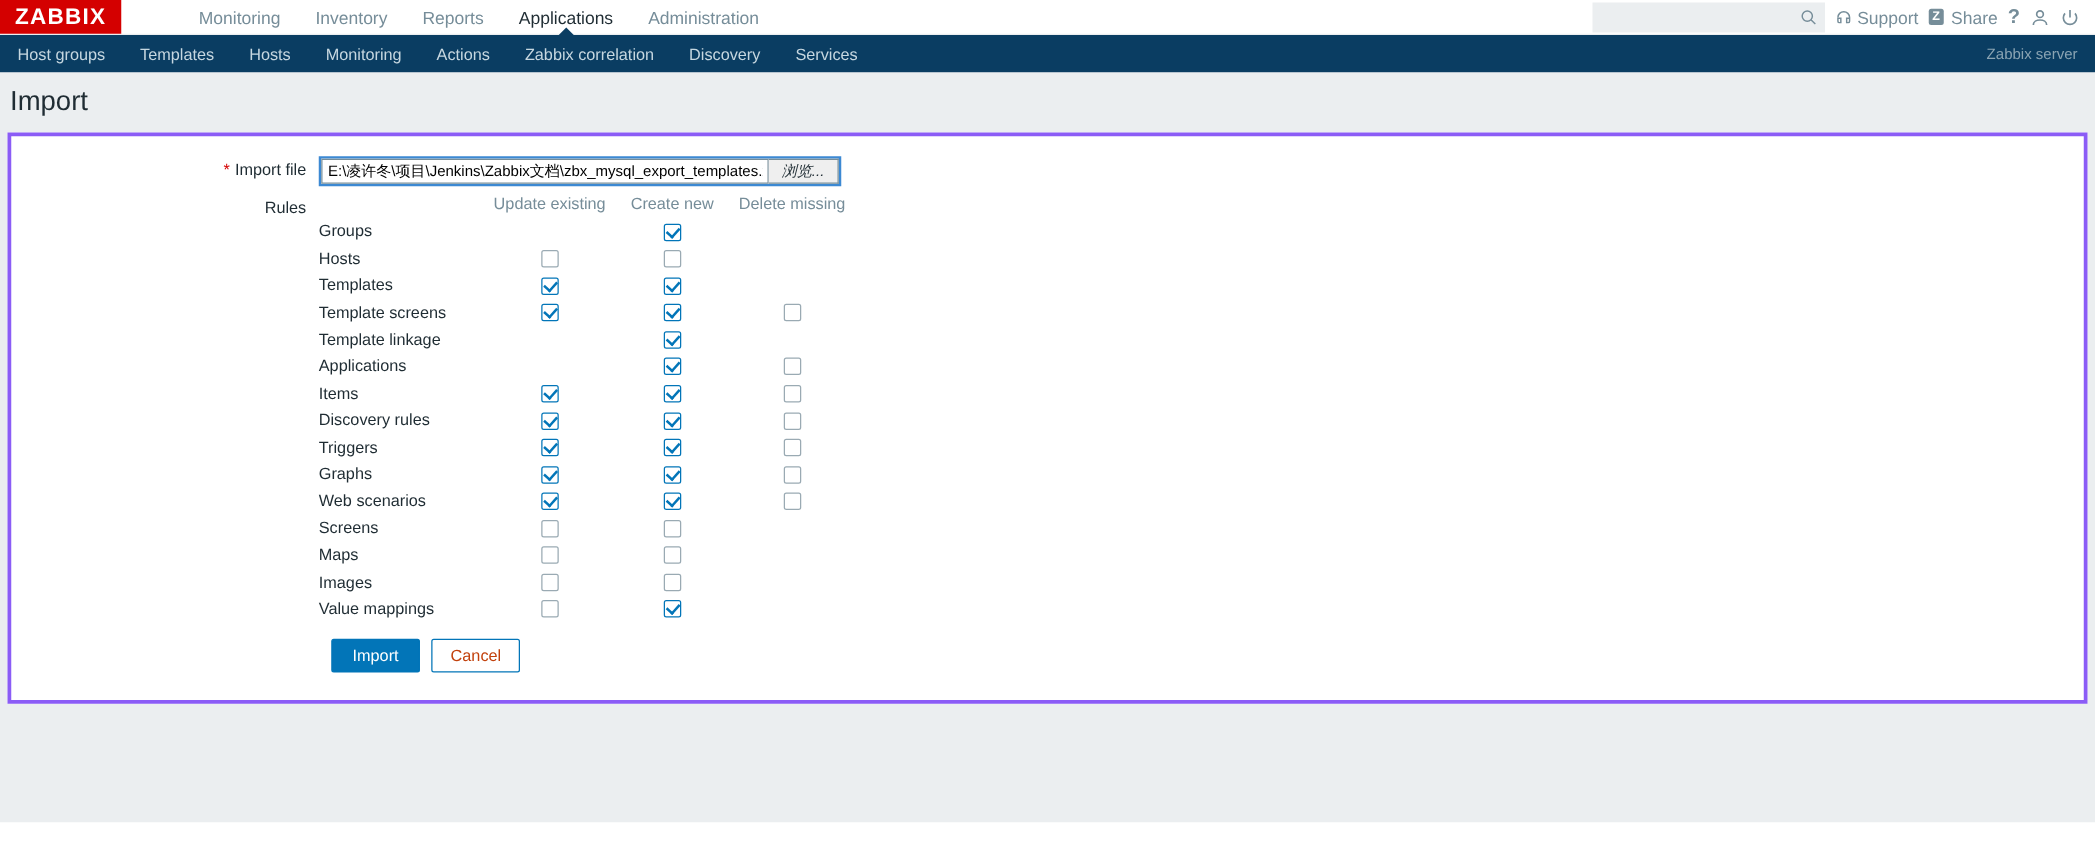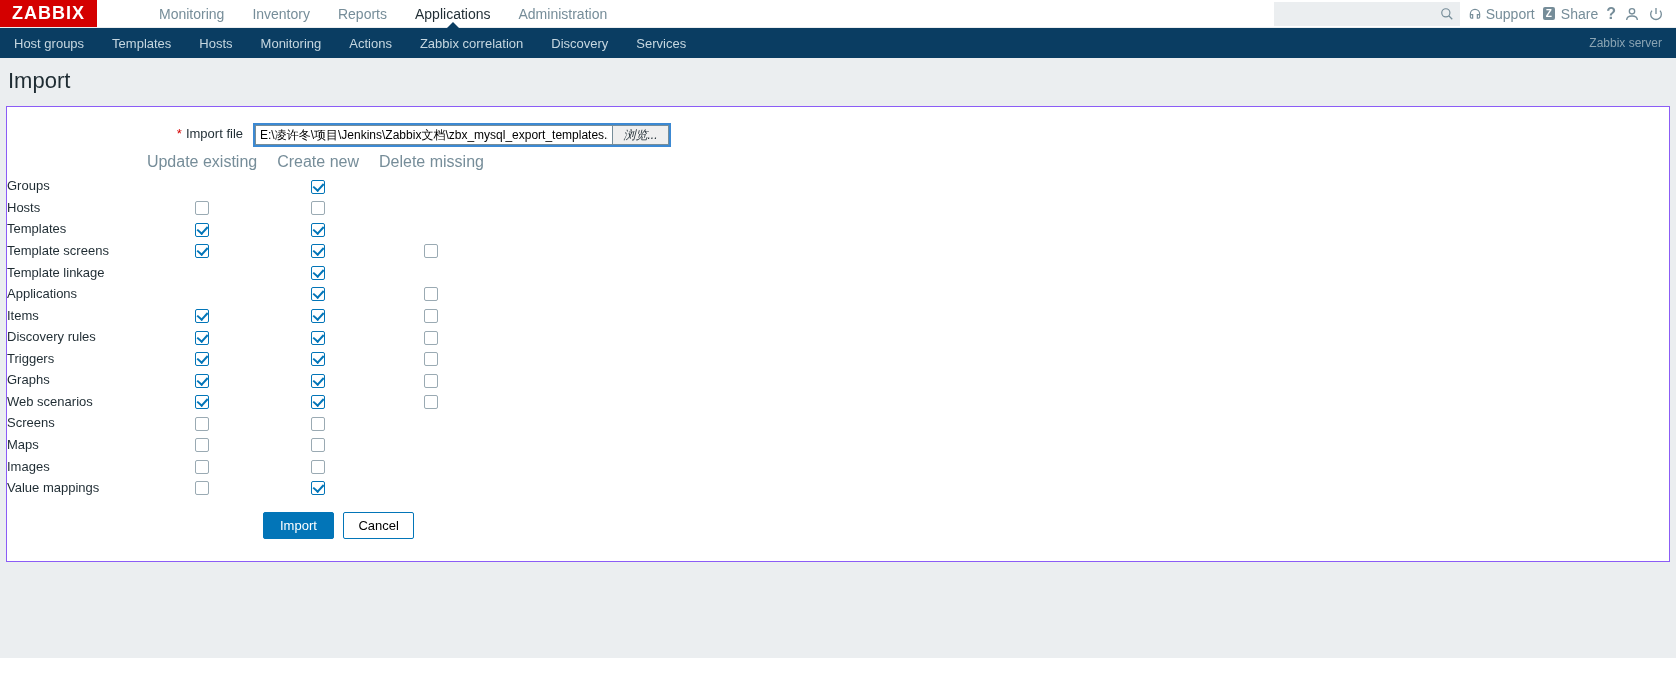--- a/index.html
+++ b/index.html
@@ -115,21 +115,21 @@
   }
   .page-title {
     font-size: 22px;
     color: #1f2c33;
     padding: 10px 8px 12px;
   }
   .form-panel {
     background: #fff;
     margin: 0 6px;
     padding: 16px 0 22px;
-    border: 1px solid #8b5cf6;
+    border: 3px solid #8b5cf6;
   }
   .form-row {
     display: flex;
     align-items: flex-start;
     margin-bottom: 6px;
   }
   .form-label {
     width: 246px;
     text-align: right;
     padding-right: 10px;
@@ -162,21 +162,21 @@
     align-items: center;
     justify-content: center;
     font-style: italic;
   }
   .rules-table {
     border-collapse: collapse;
   }
   .rules-table th {
     font-weight: normal;
     color: #768d99;
-    font-size: 16px;
+    font-size: 13px;
     padding: 0 10px 4px;
     text-align: center;
   }
   .rules-table td.rule-name {
     color: #1f2c33;
     font-size: 13px;
     padding: 3px 28px 3px 0;
     text-align: left;
     min-width: 120px;
   }
@@ -214,21 +214,21 @@
     background: #0275b8;
     color: #fff;
     border: 1px solid #0275b8;
     padding: 5px 16px;
     font-size: 13px;
     cursor: pointer;
     border-radius: 2px;
   }
   .btn-secondary {
     background: #fff;
-    color: #000000;
+    color: #c2410c;
     border: 1px solid #0275b8;
     padding: 5px 14px;
     font-size: 13px;
     cursor: pointer;
     border-radius: 2px;
     margin-left: 6px;
   }
   svg { vertical-align: middle; }
   .share-badge {
     background: #768d99;
@@ -312,20 +312,21 @@
       <div class="form-label">
         <span class="req">*</span><span>Import file</span>
       </div>
       <div class="file-input-wrap">
         <input class="file-input" type="text" value="E:\凌许冬\项目\Jenkins\Zabbix文档\zbx_mysql_export_templates.xml" style="">
         <span class="file-btn">浏览...</span>
       </div>
     </div>
 
     <div class="form-row">
+      <div class="form-label">Rules</div>
       <table class="rules-table">
         <thead>
             <tr id="rules-header-row">
               <th></th>
               <th>Update existing</th>
               <th>Create new</th>
               <th>Delete missing</th>
             </tr>
           </thead>
         <tbody id="rules-body">

